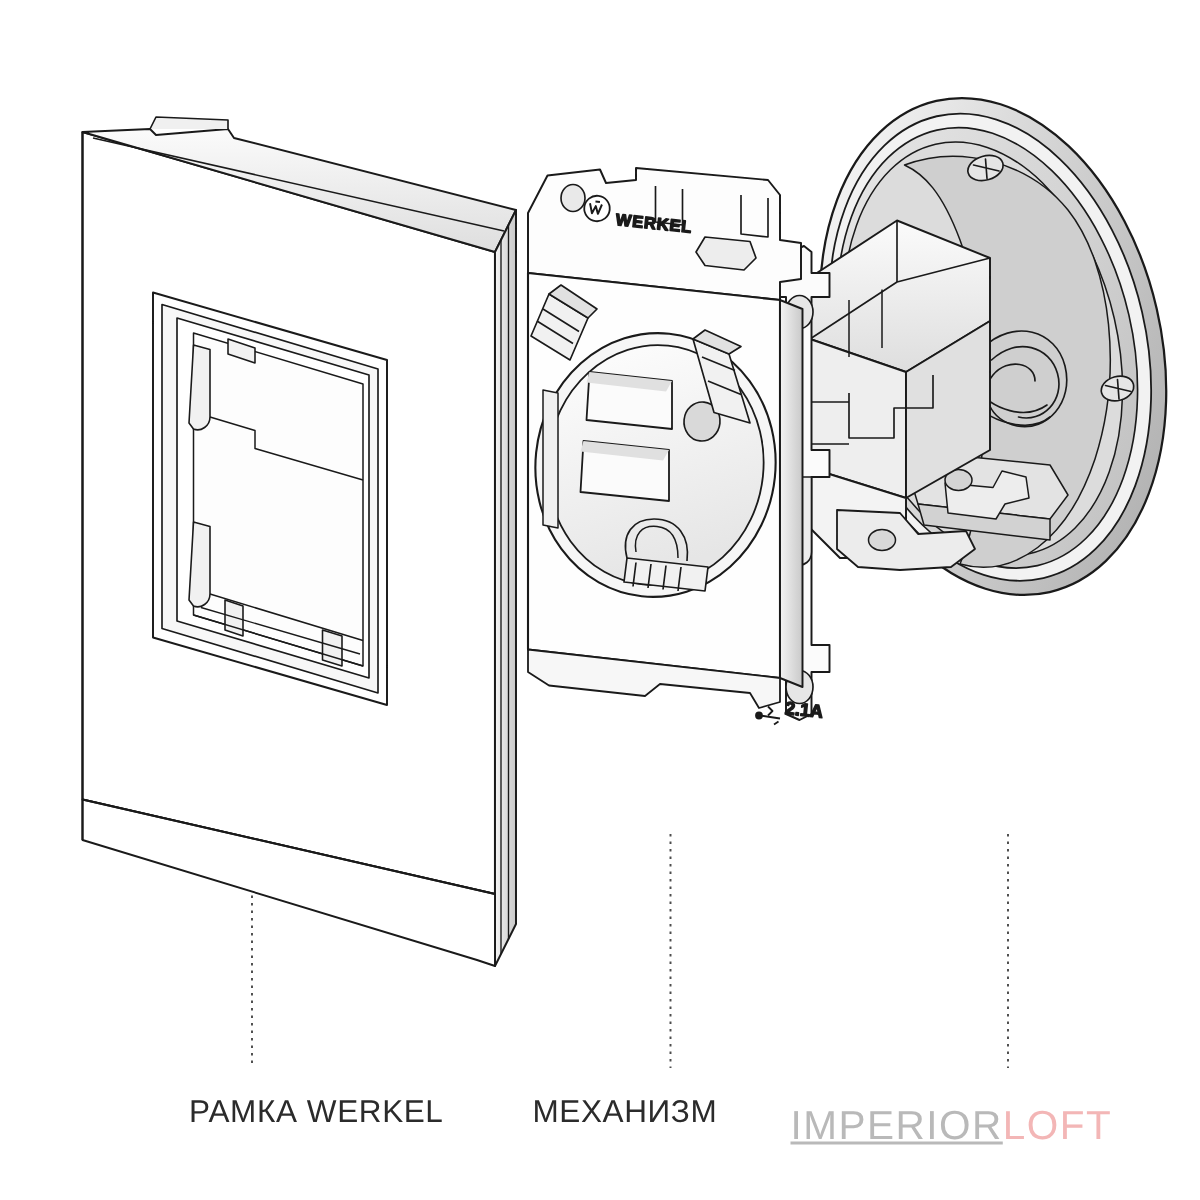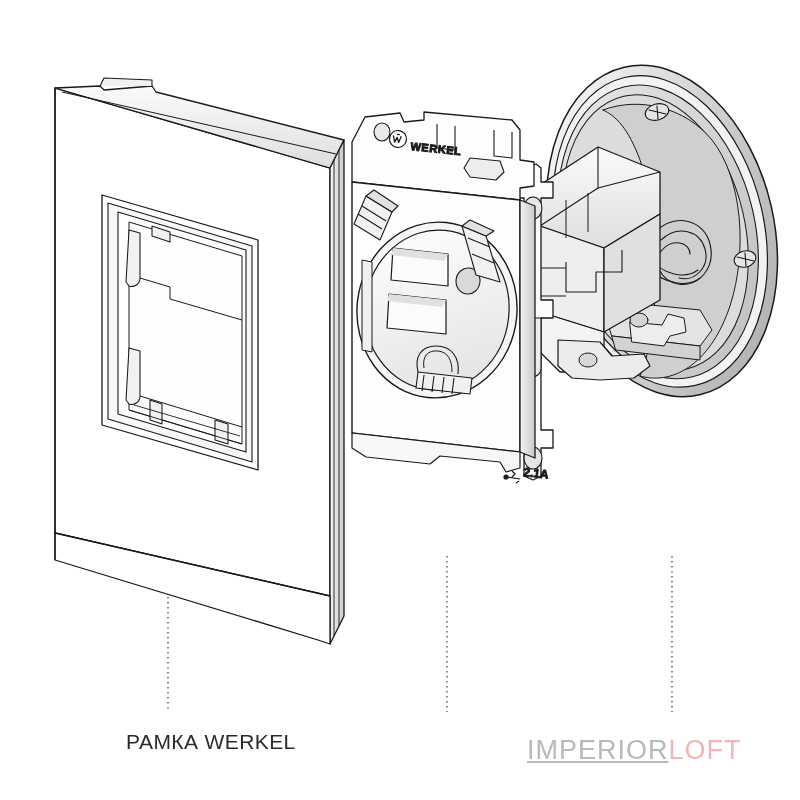--- a/index.html
+++ b/index.html
@@ -260,14 +260,15 @@
       <path d="M140,278 L170,287 L170,299 L242,320 M140,396 L242,427" fill="none" stroke-width="1"></path>
       <path d="M129,410 L242,444 M134,405 L240,436" fill="none" stroke-width="0.9"></path>
     </g>
   </svg>
 
   <div id="watermark">
     <span class="wm-a">IMPERIOR</span><span class="wm-b">LOFT</span>
   </div>
 
   <div class="label" id="label-frame">РАМКА WERKEL</div>
+  <div class="label" id="label-mech">МЕХАНИЗМ</div>
 
 </div>
 
 </body></html>

